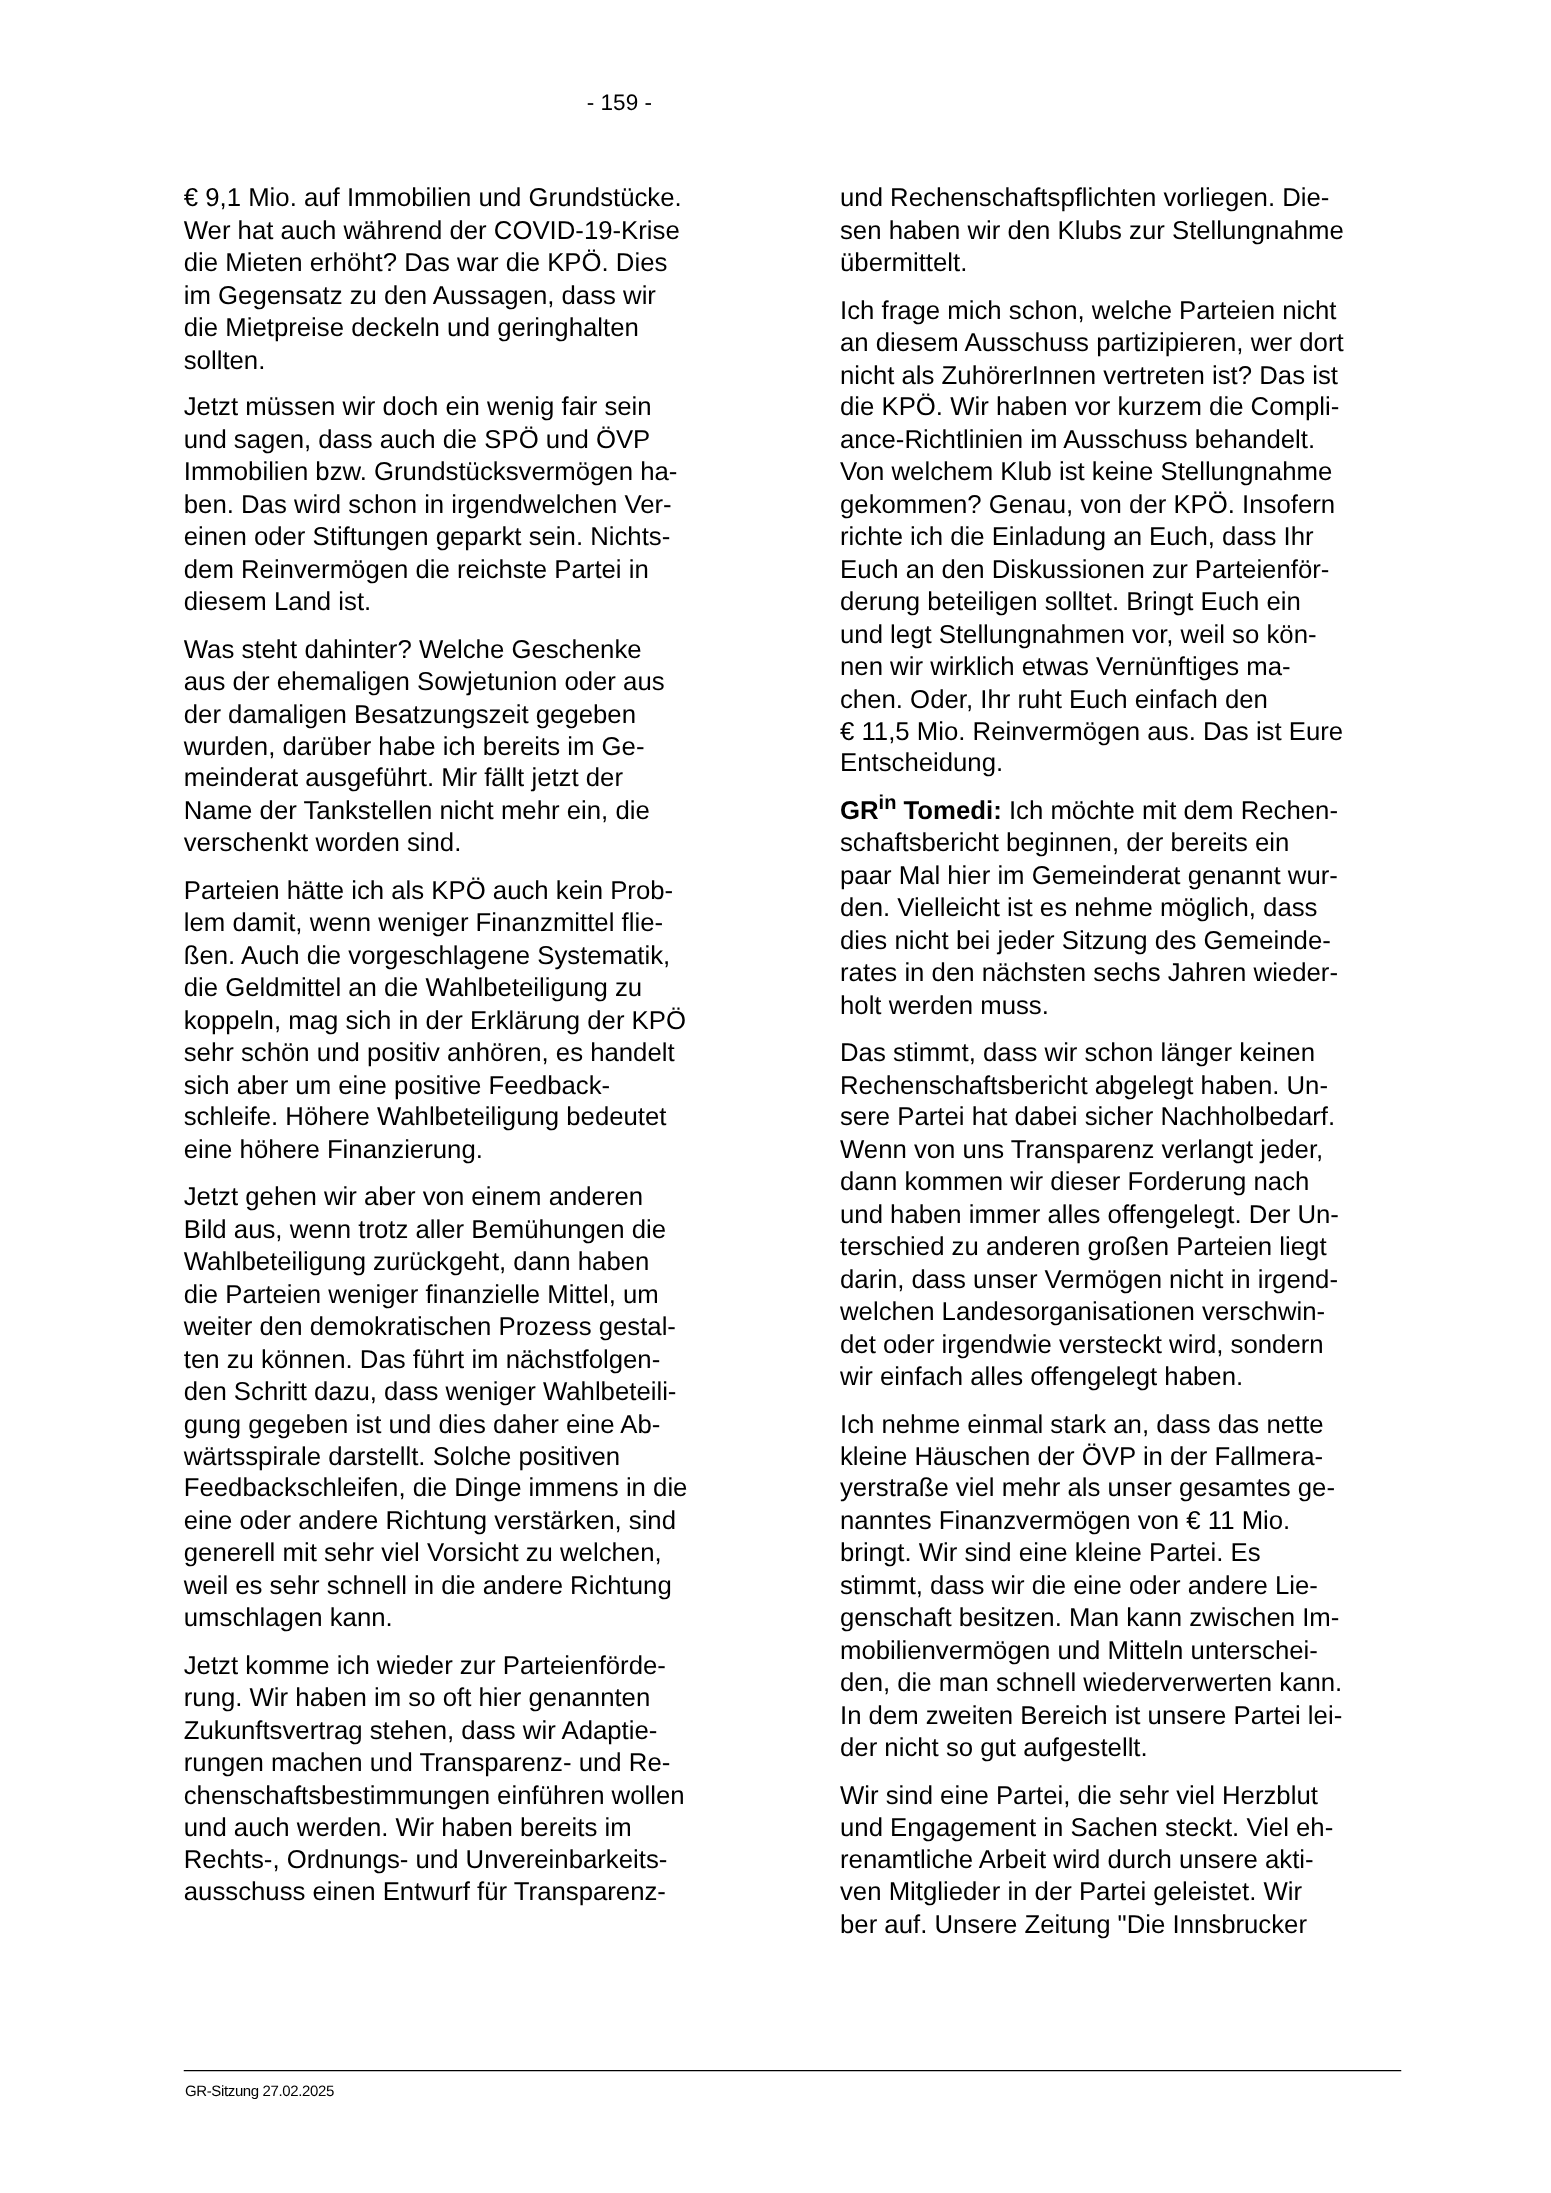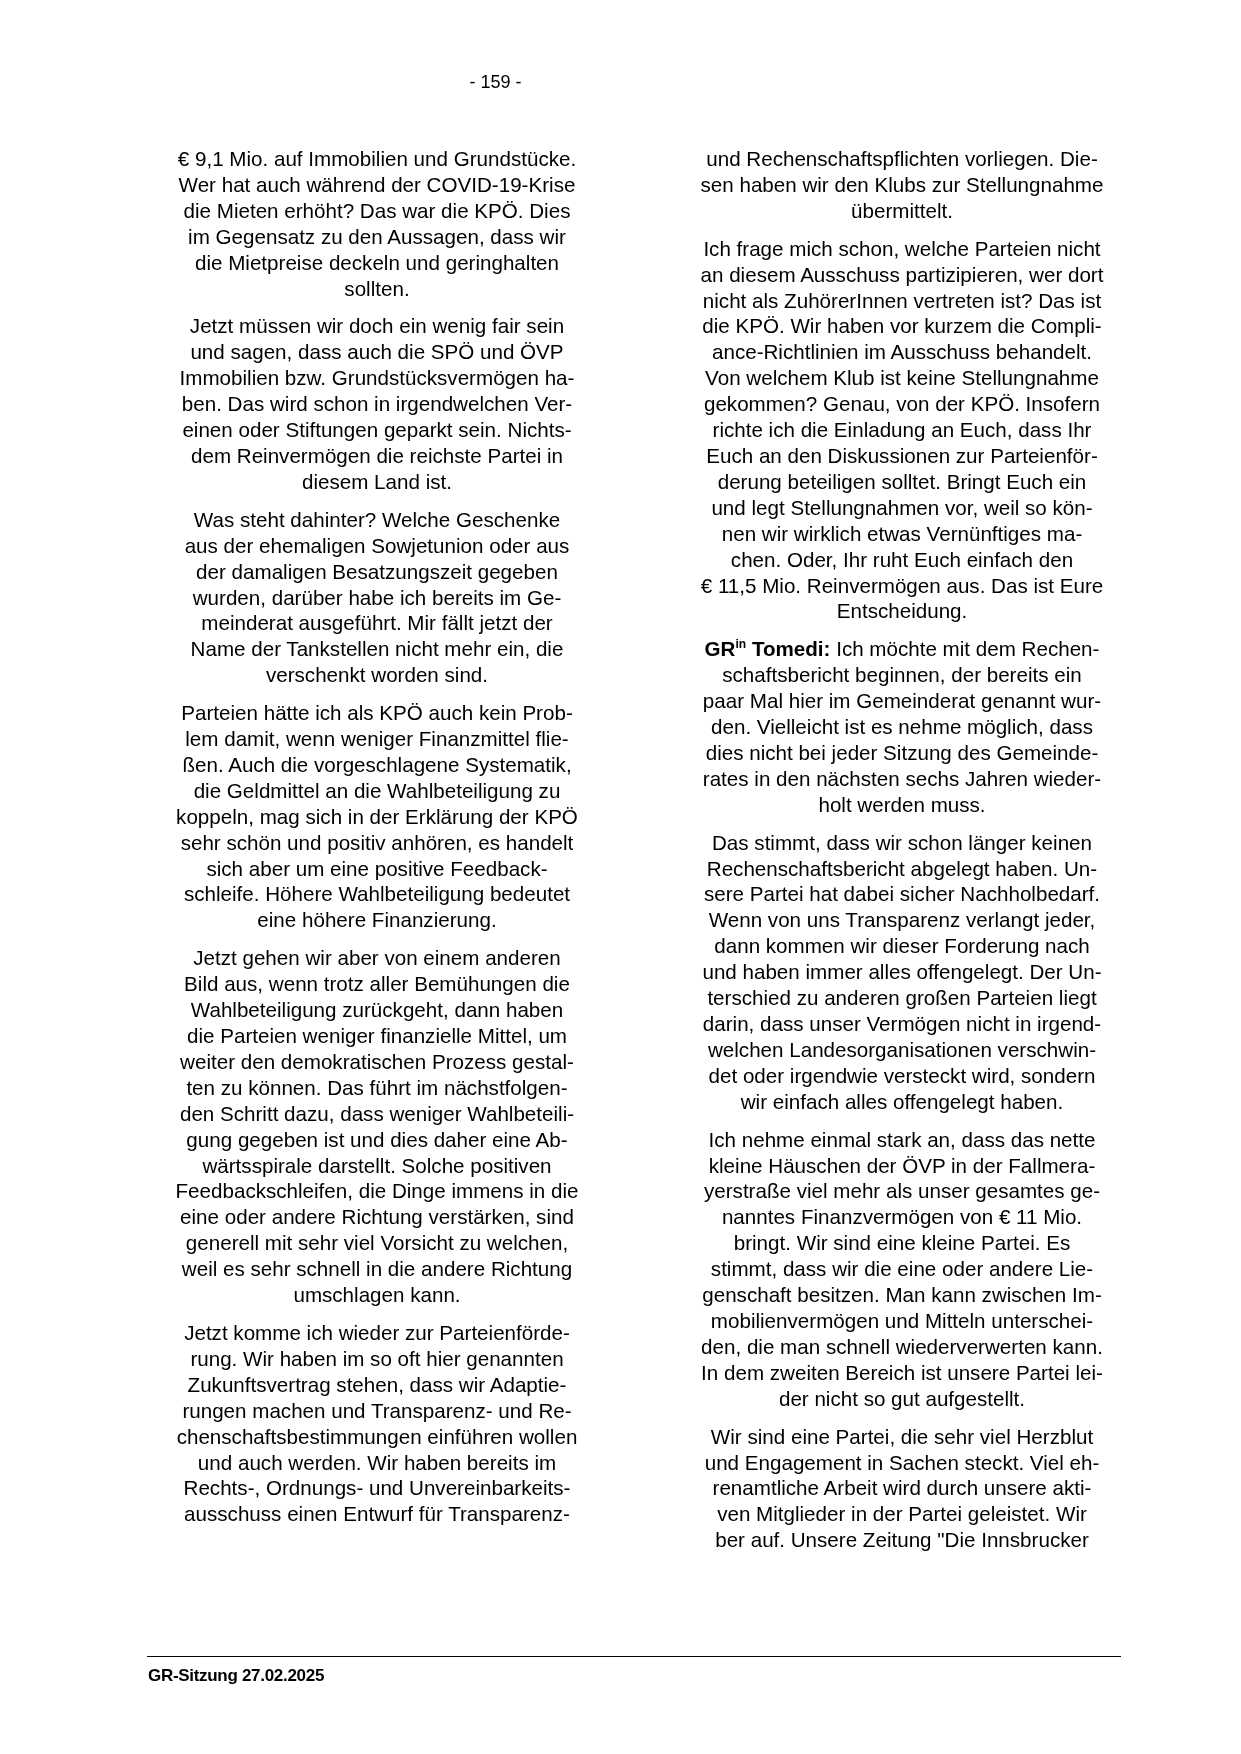--- a/index.html
+++ b/index.html
@@ -1,29 +1,29 @@
 <!DOCTYPE html>
 <html><head>
 <meta charset="utf-8">
 <style>
   html, body { margin: 0; padding: 0; background: #ffffff; }
   body { width: 1241px; height: 1754px; position: relative; overflow: hidden;
          font-family: "Liberation Sans", sans-serif; color: #000; }
   .page-number { position: absolute; top: 72px; left: 0; width: 991px; text-align: center;
          font-size: 18px; }
-  .col { position: absolute; top: 146px; width: 460px; font-size: 20.6px; line-height: 25.9px; text-align: center; }
+  .col { position: absolute; top: 146px; width: 460px; font-size: 20.6px; line-height: 25.9px; }
   .col-left { left: 147px; }
   .col-right { left: 672px; top: 146px; }
   .para { margin: 0 0 12px 0; }
   .line { display: block; white-space: nowrap; }
   .speaker { font-weight: bold; }
-  .speaker sup { font-size: 12px; vertical-align: 8px; line-height: 0; }
+  .speaker sup { font-size: 16px; vertical-align: 8px; line-height: 0; }
   .footer-rule { position: absolute; left: 147px; top: 1656px; width: 974px; height: 0;
          border-top: 1.5px solid #000; }
-  .footer-text { position: absolute; left: 148px; top: 1666px; font-size: 17px; letter-spacing: -0.3px; font-weight: bold; }
+  .footer-text { position: absolute; left: 148px; top: 1666px; font-size: 12px; letter-spacing: -0.3px; }
 </style>
 </head>
 <body>
 
 <div class="page-number">- 159 -</div>
 
 <div class="col col-left" id="left-col">
     <p class="para">
       <span class="line">€ 9,1 Mio. auf Immobilien und Grundstücke.</span>
       <span class="line">Wer hat auch während der COVID-19-Krise</span>

